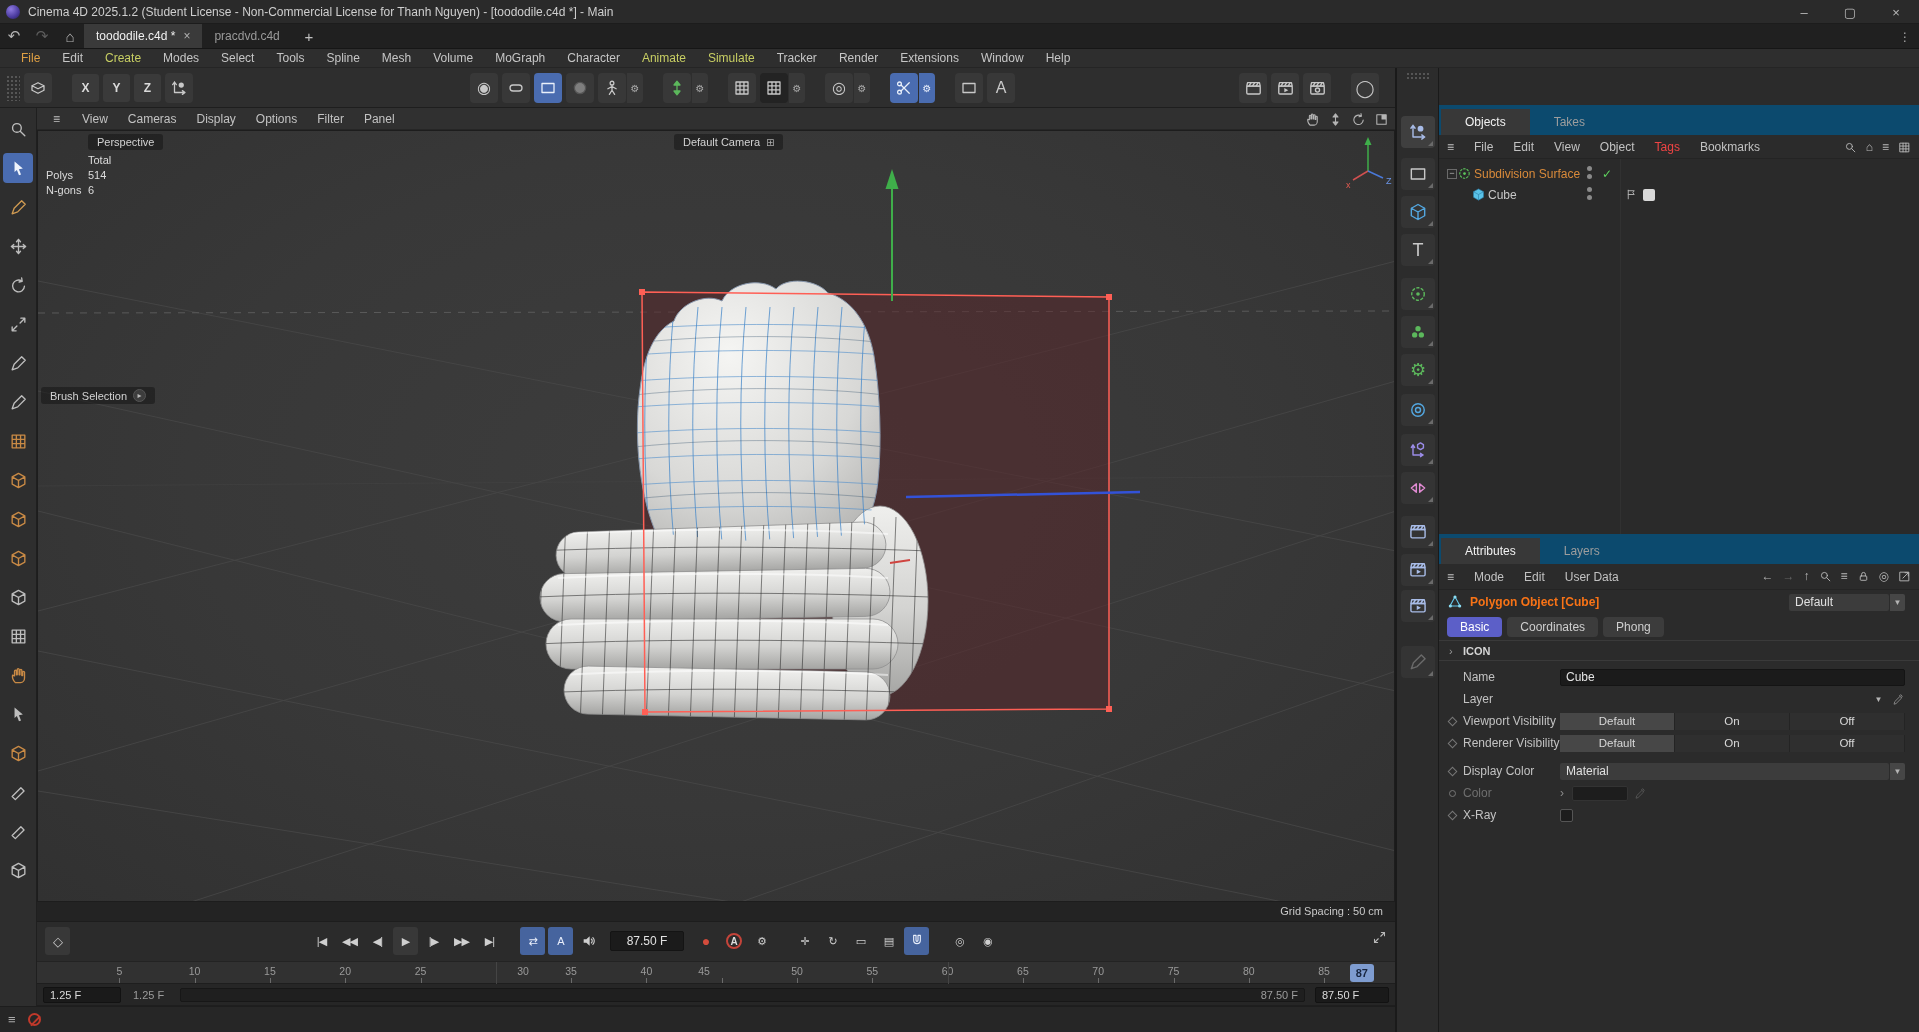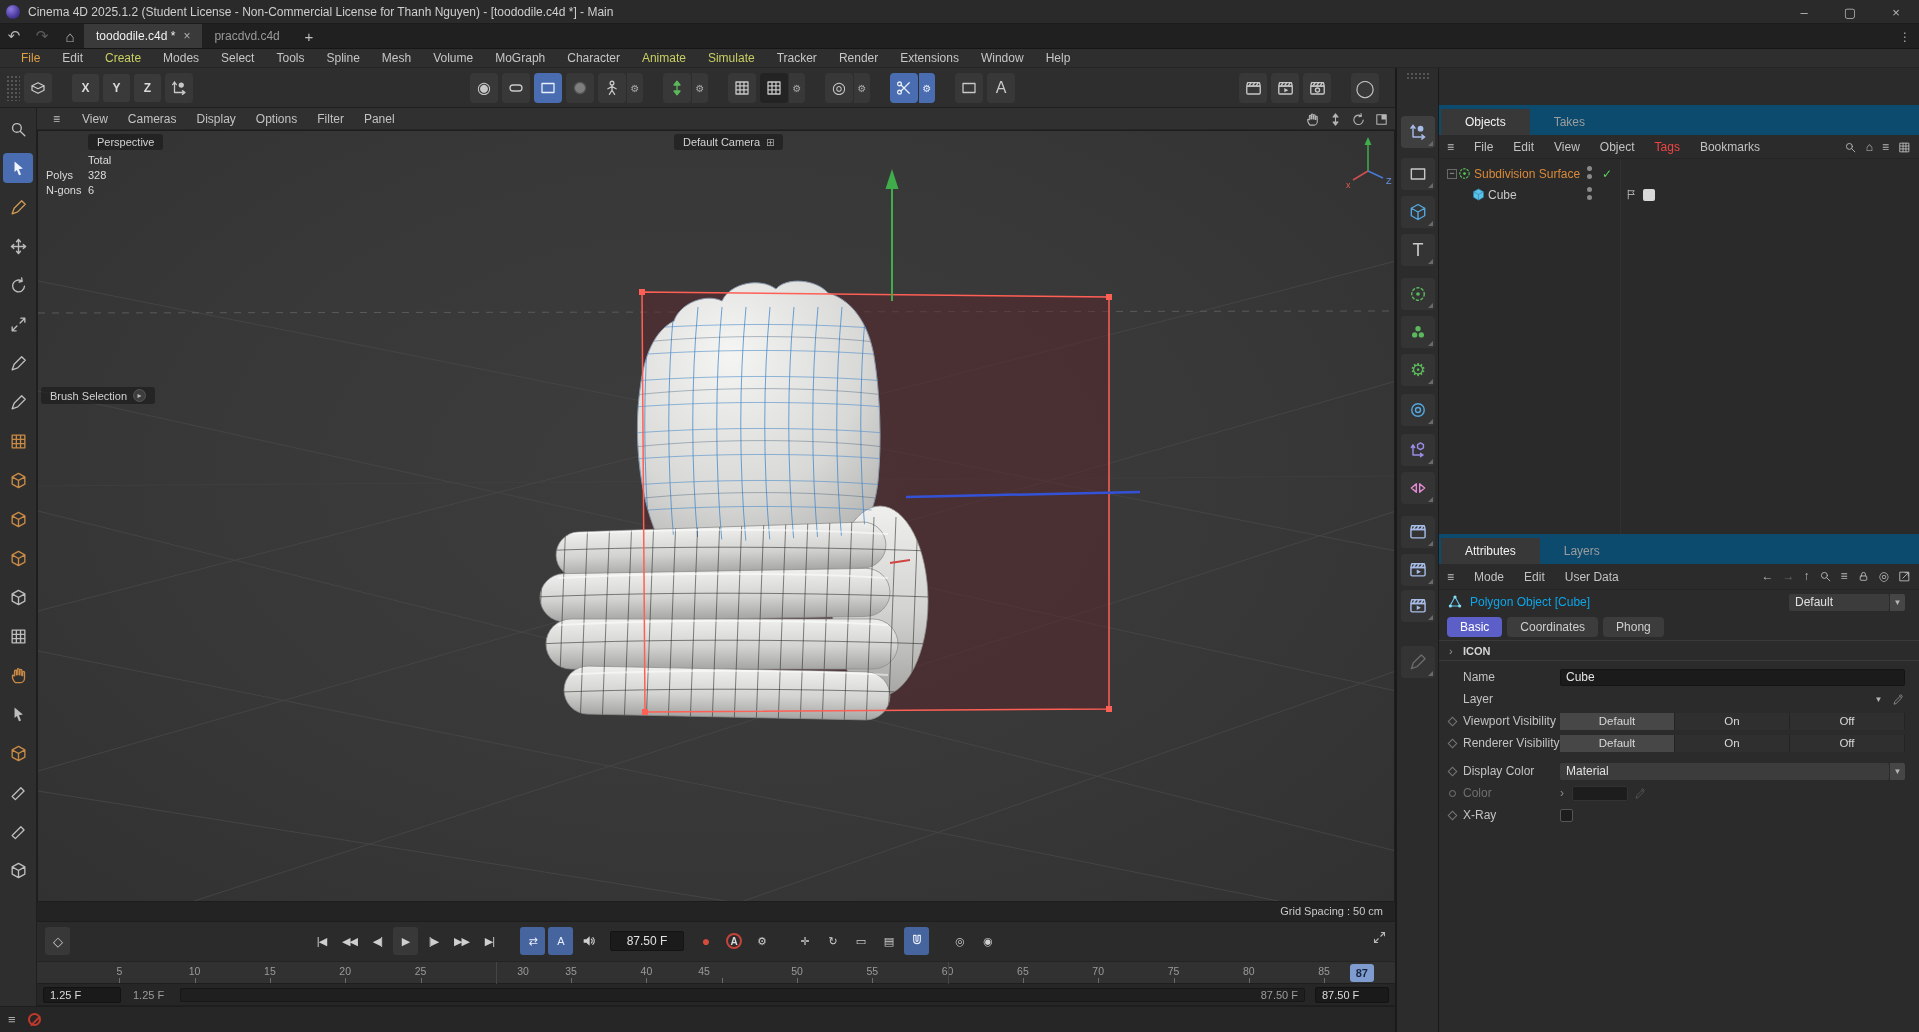--- a/index.html
+++ b/index.html
@@ -658,21 +658,21 @@
         <span>Default Camera</span>
         <span style="font-size:10px; color:#aaa;">⊞</span>
       </div>
       <div class="vp-stats" id="vpStats">
           <div class="srow">
             <span class="sl"></span>
             <span class="sv">Total</span>
           </div>
           <div class="srow">
             <span class="sl">Polys</span>
-            <span class="sv">328</span>
+            <span class="sv">514</span>
           </div>
           <div class="srow">
             <span class="sl">N-gons</span>
             <span class="sv">6</span>
           </div>
         </div>
       <div class="vp-chip" style="left:3px; top:256px;">
         <span>Brush Selection</span>
         <span class="chip-btn">▸</span>
       </div>
@@ -913,21 +913,21 @@
           </div>
       </div>
 
       <div class="objrow">
         <svg width="16" height="16" viewBox="0 0 24 24">
           <path d="M12 4 L19.5 18 H4.5 Z" fill="none" stroke="#63c8ec" stroke-width="1.6"></path>
           <circle cx="12" cy="4.5" r="2.4" fill="#8adcf2"></circle>
             <circle cx="19" cy="18" r="2.4" fill="#8adcf2"></circle>
             <circle cx="5" cy="18" r="2.4" fill="#8adcf2"></circle>
         </svg>
-        <span style="color:#0ea5e9;">Polygon Object [Cube]</span>
+        <span style="color:#f97316;font-weight:bold;">Polygon Object [Cube]</span>
         <div class="presetdrop">
           <span class="adrop">Default</span>
           <span class="dbox">▼</span>
         </div>
       </div>
 
       <div class="sectabs" id="sectionTabs">
           <span class="stab sel" style="background: rgb(92, 95, 200);">Basic</span>
           <span class="stab">Coordinates</span>
           <span class="stab">Phong</span>

